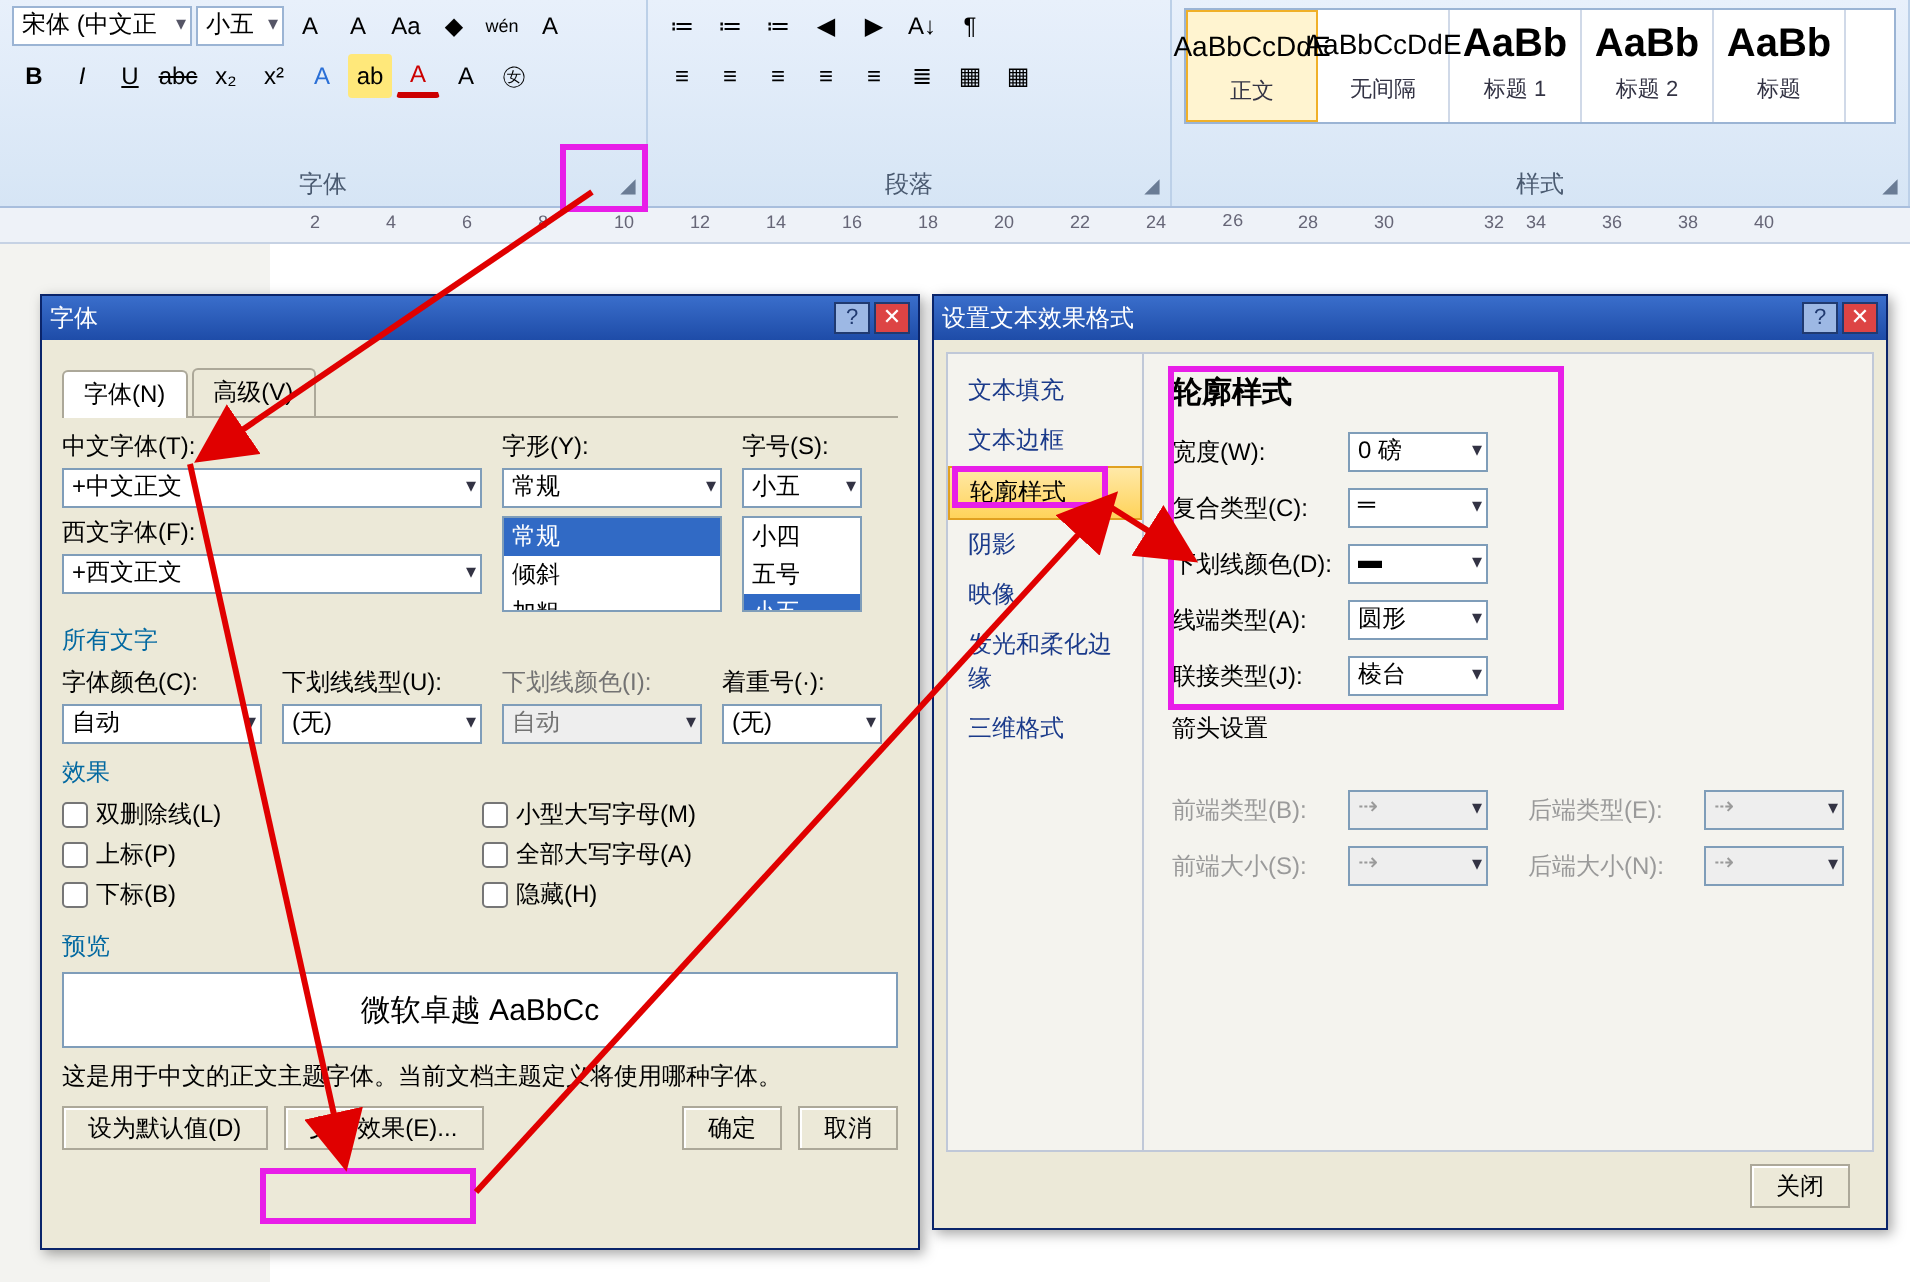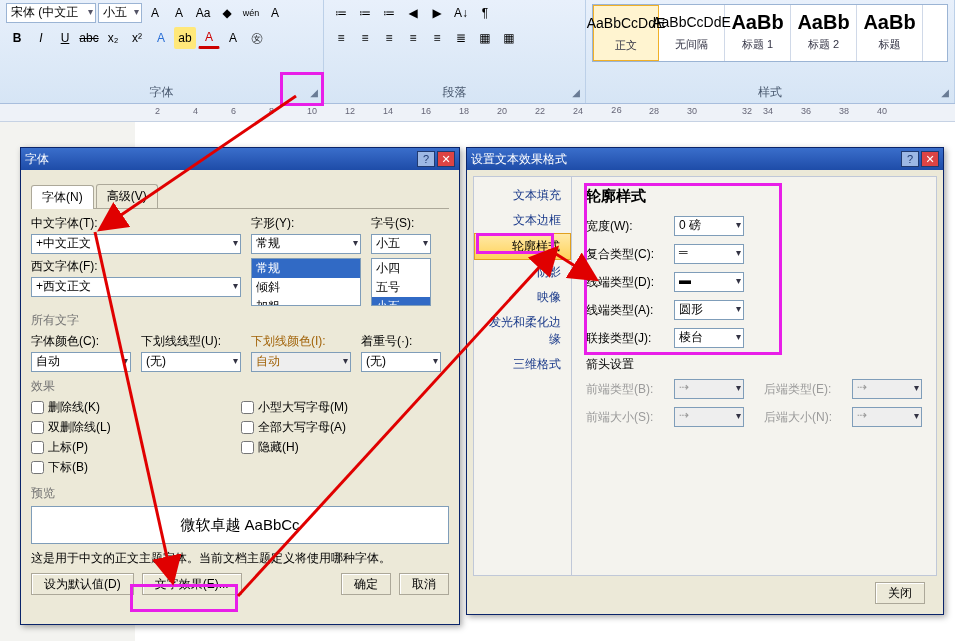--- a/index.html
+++ b/index.html
@@ -45,50 +45,50 @@
 .tab { padding: 3px 10px; border: 1px solid #aca899; border-bottom: none; background: #ece9d8; margin-right: 2px; border-radius: 3px 3px 0 0; font-size: 12px; }
 .tab.active { background: #fff; position: relative; top: 1px; }
 .fld-row { display: flex; gap: 10px; margin-bottom: 4px; font-size: 12px; }
 .fld-col { display: flex; flex-direction: column; }
 .lbl { font-size: 12px; margin-bottom: 2px; color: #000; }
 .inp { background: #fff; border: 1px solid #7f9db9; height: 20px; padding: 0 16px 0 4px; font-size: 12px; position: relative; color: #000; }
 .inp::after { content: "▾"; position: absolute; right: 2px; top: 2px; font-size: 10px; color: #334; }
 .listbox { background: #fff; border: 1px solid #7f9db9; font-size: 12px; overflow: hidden; }
 .listbox div { padding: 1px 4px; }
 .listbox .sel { background: #316ac5; color: #fff; }
-.group-title { font-size: 12px; margin: 6px 0 4px 0; color: #737373; }
+.group-title { font-size: 12px; margin: 6px 0 4px 0; color: #0369a1; }
 .chk { display: flex; align-items: center; gap: 4px; font-size: 12px; margin-bottom: 3px; }
 .chk input { width: 13px; height: 13px; }
 .preview-box { background: #fff; border: 1px solid #7f9db9; height: 38px; display: flex; align-items: center; justify-content: center; font-size: 15px; }
 .hint { font-size: 12px; margin: 6px 0; }
 .btnbar { display: flex; gap: 8px; }
 .btn { background: #ece9d8; border: 1px solid #aca899; height: 22px; padding: 0 12px; font-size: 12px; box-shadow: inset 1px 1px #fff; }
 
 
 #fx-dlg { left: 466px; top: 147px; width: 478px; height: 468px; }
 .fx-body { display: flex; height: 400px; }
-.fx-side { width: 108px; background: #f4f3ee; border: 1px solid #c0c8d8; padding: 6px 0; text-align: right; }
+.fx-side { width: 108px; background: #f4f3ee; border: 1px solid #c0c8d8; padding: 6px 0; }
 .fx-side-item { padding: 4px 10px; font-size: 12px; color: #1a3a8a; cursor: pointer; }
 .fx-side-item.active { background: linear-gradient(#ffe9a8,#ffd35a); color: #000; border: 1px solid #e0a020; }
 .fx-main { flex: 1; padding: 10px 14px; background: #f4f3ee; border: 1px solid #c0c8d8; border-left: none; }
 .fx-h { font-size: 15px; font-weight: bold; margin-bottom: 10px; }
 .fx-row { display: flex; align-items: center; gap: 8px; margin-bottom: 8px; font-size: 12px; }
 .fx-lbl { width: 80px; }
 .fx-inp { background: #fff; border: 1px solid #7f9db9; height: 20px; width: 70px; position: relative; padding: 0 14px 0 4px; font-size: 12px; }
 .fx-inp::after { content: "▾"; position: absolute; right: 2px; top: 2px; font-size: 10px; color: #334; }
-.fx-group-hdr { font-size: 12px; margin: 6px 0 6px 0; }
+.fx-group-hdr { font-size: 12px; margin: 6px 0 22px 0; }
 .fx-row.disabled { color: #9a9a9a; }
 .fx-row.disabled .fx-inp { background: #eee; }
 .fx-btnbar { text-align: right; padding: 6px 12px; }
 
 
 .hl { position: absolute; border: 3px solid #e81ee8; pointer-events: none; }
 svg.arrows { position: absolute; left: 0; top: 0; pointer-events: none; }
 
-.disabled-text { color: #a16207; }
+.disabled-text { color: #737373; }
 </style>
 </head>
 <body>
 
 <div class="ribbon">
   <div class="rgroup" style="width:324px">
     <div class="rgroup-body">
       <div class="rrow">
         <div class="combo" style="width:90px">宋体 (中文正</div>
         <div class="combo" style="width:44px">小五</div>
@@ -259,24 +259,20 @@
           <span class="lbl">着重号(·):</span>
           <div class="inp">(无)</div>
         </div>
     </div>
 
     <div class="group-title">效果</div>
     <div class="fld-row">
       <div style="width:200px">
         <label class="chk">
             <input type="checkbox" style="">
-            <span>删除线(K)</span>
-          </label>
-        <label class="chk">
-            <input type="checkbox" style="">
             <span>双删除线(L)</span>
           </label>
         <label class="chk">
             <input type="checkbox" style="">
             <span>上标(P)</span>
           </label>
         <label class="chk">
             <input type="checkbox" style="">
             <span>下标(B)</span>
           </label>
@@ -333,21 +329,21 @@
         <div class="fx-h">轮廓样式</div>
         <div class="fx-row">
             <span class="fx-lbl">宽度(W):</span>
             <div class="fx-inp">0 磅</div>
           </div>
         <div class="fx-row">
             <span class="fx-lbl">复合类型(C):</span>
             <div class="fx-inp">═</div>
           </div>
         <div class="fx-row">
-            <span class="fx-lbl">线端类型(D):</span>
+            <span class="fx-lbl">下划线颜色(D):</span>
             <div class="fx-inp">▬</div>
           </div>
         <div class="fx-row">
             <span class="fx-lbl">线端类型(A):</span>
             <div class="fx-inp">圆形</div>
           </div>
         <div class="fx-row">
             <span class="fx-lbl">联接类型(J):</span>
             <div class="fx-inp">棱台</div>
           </div>

